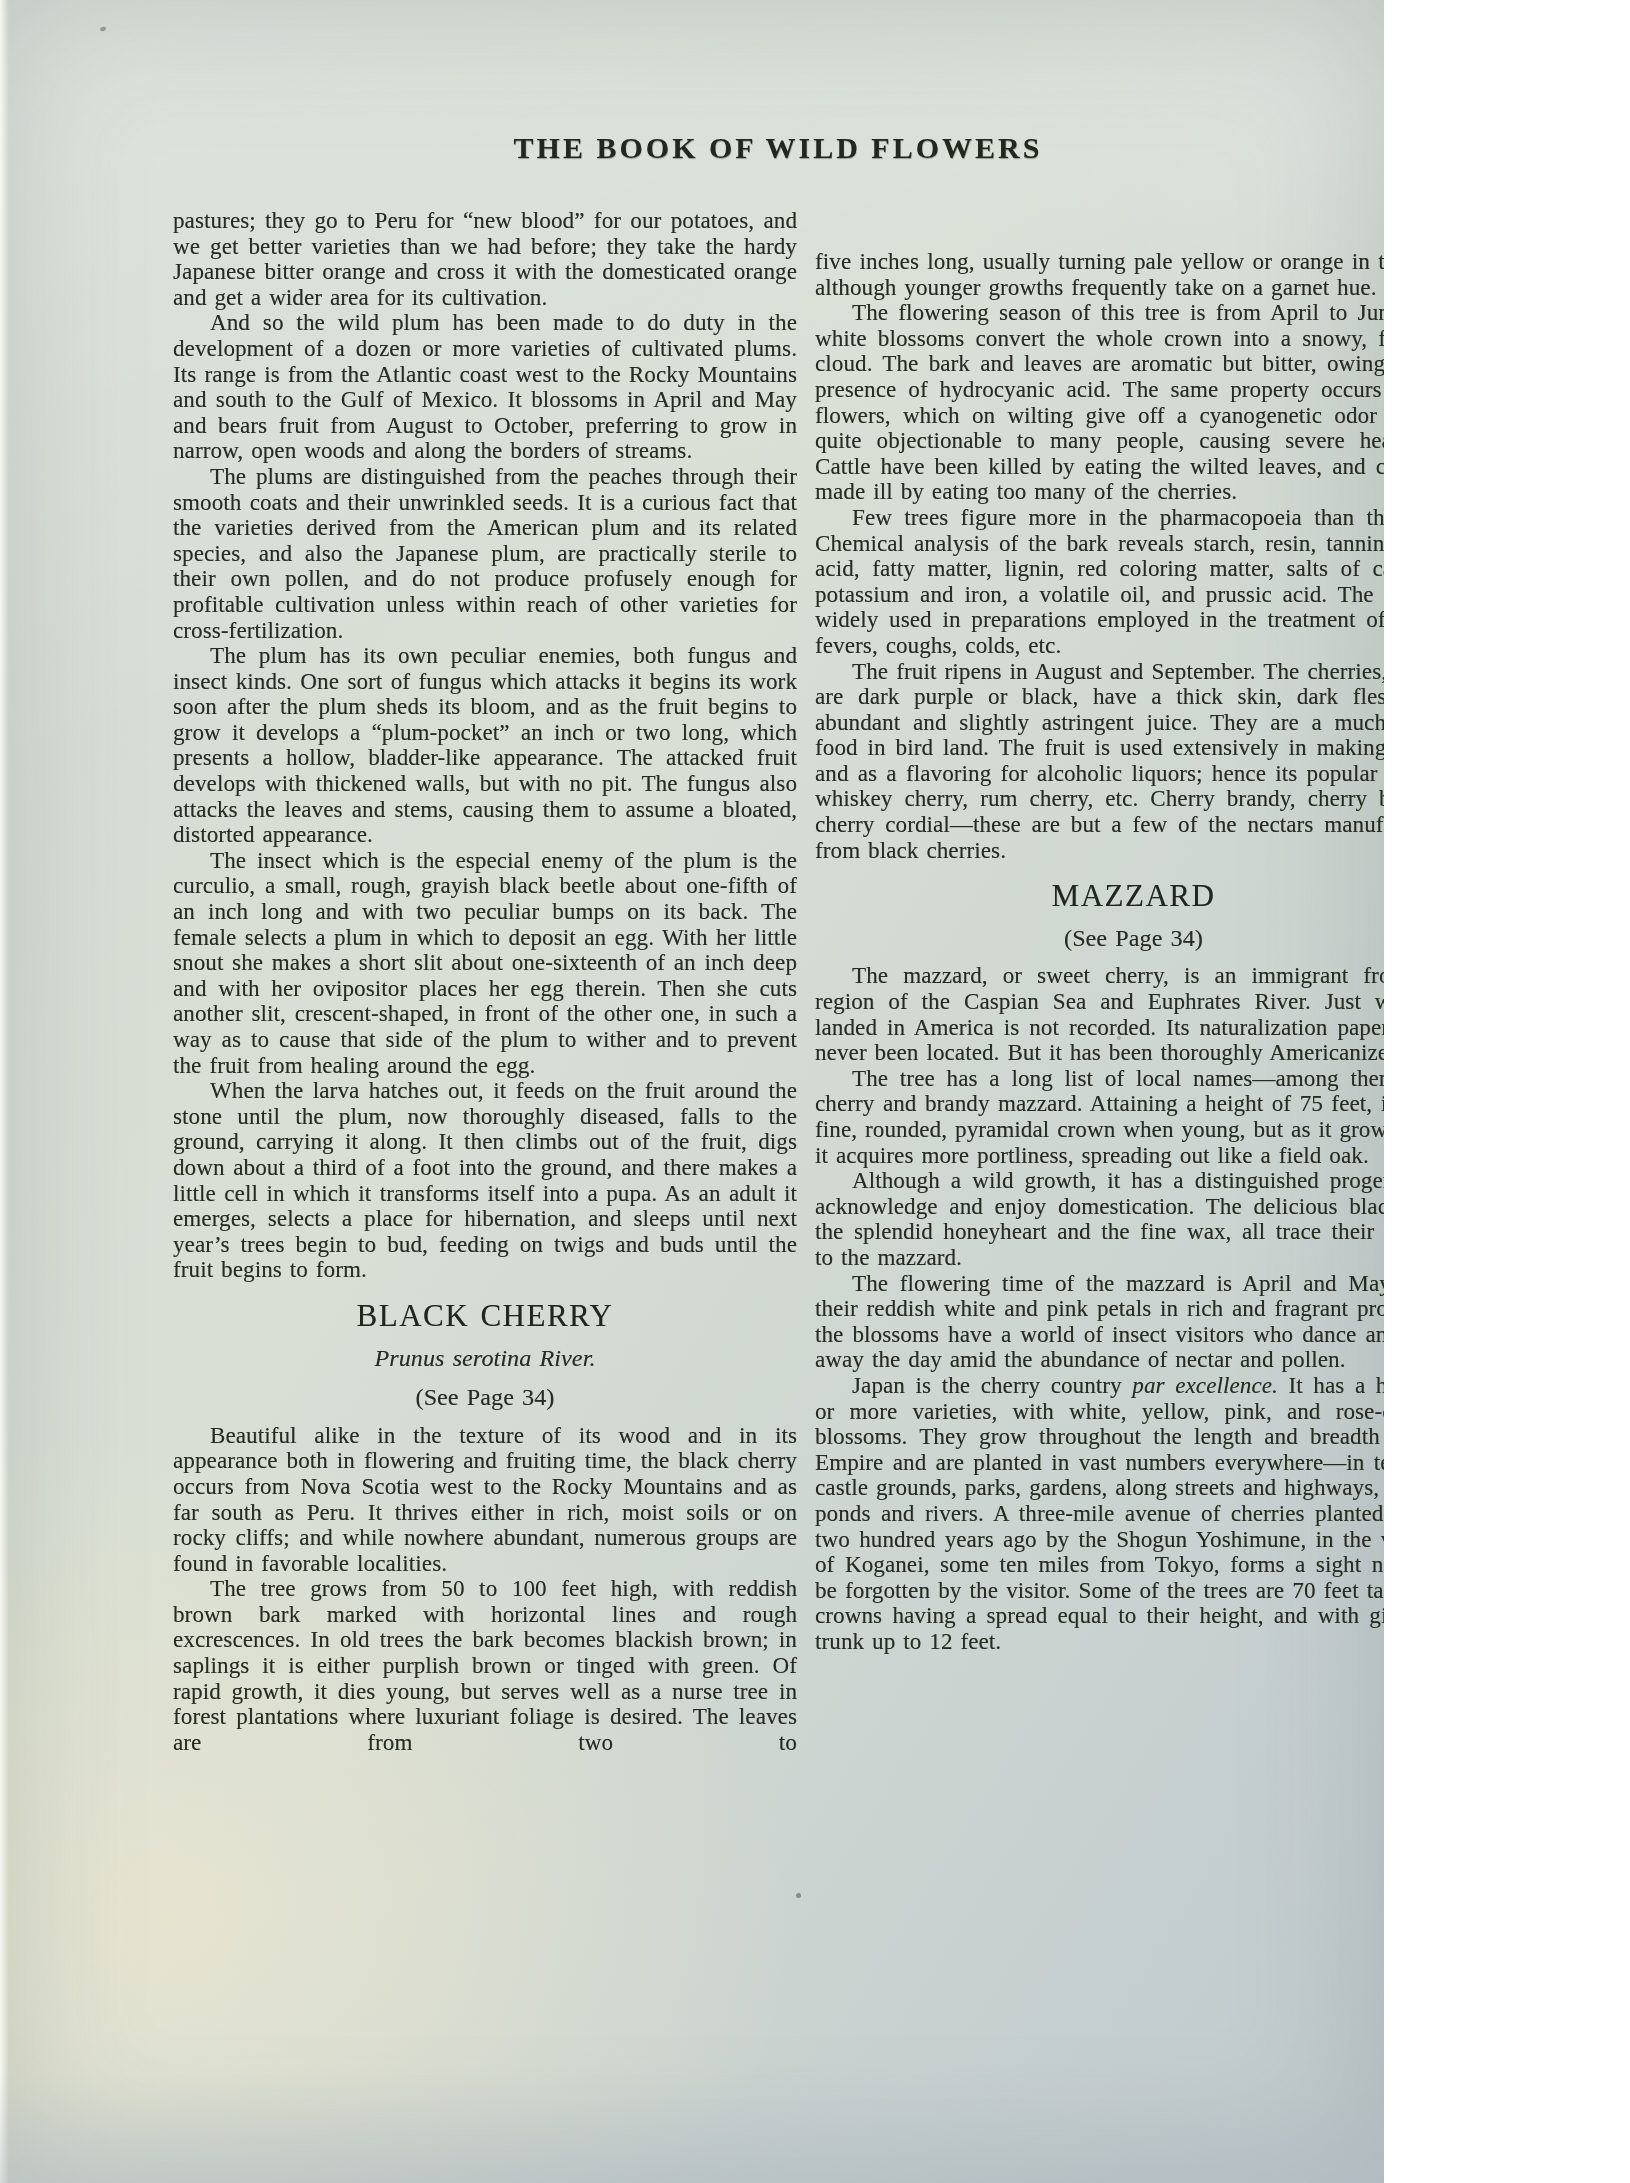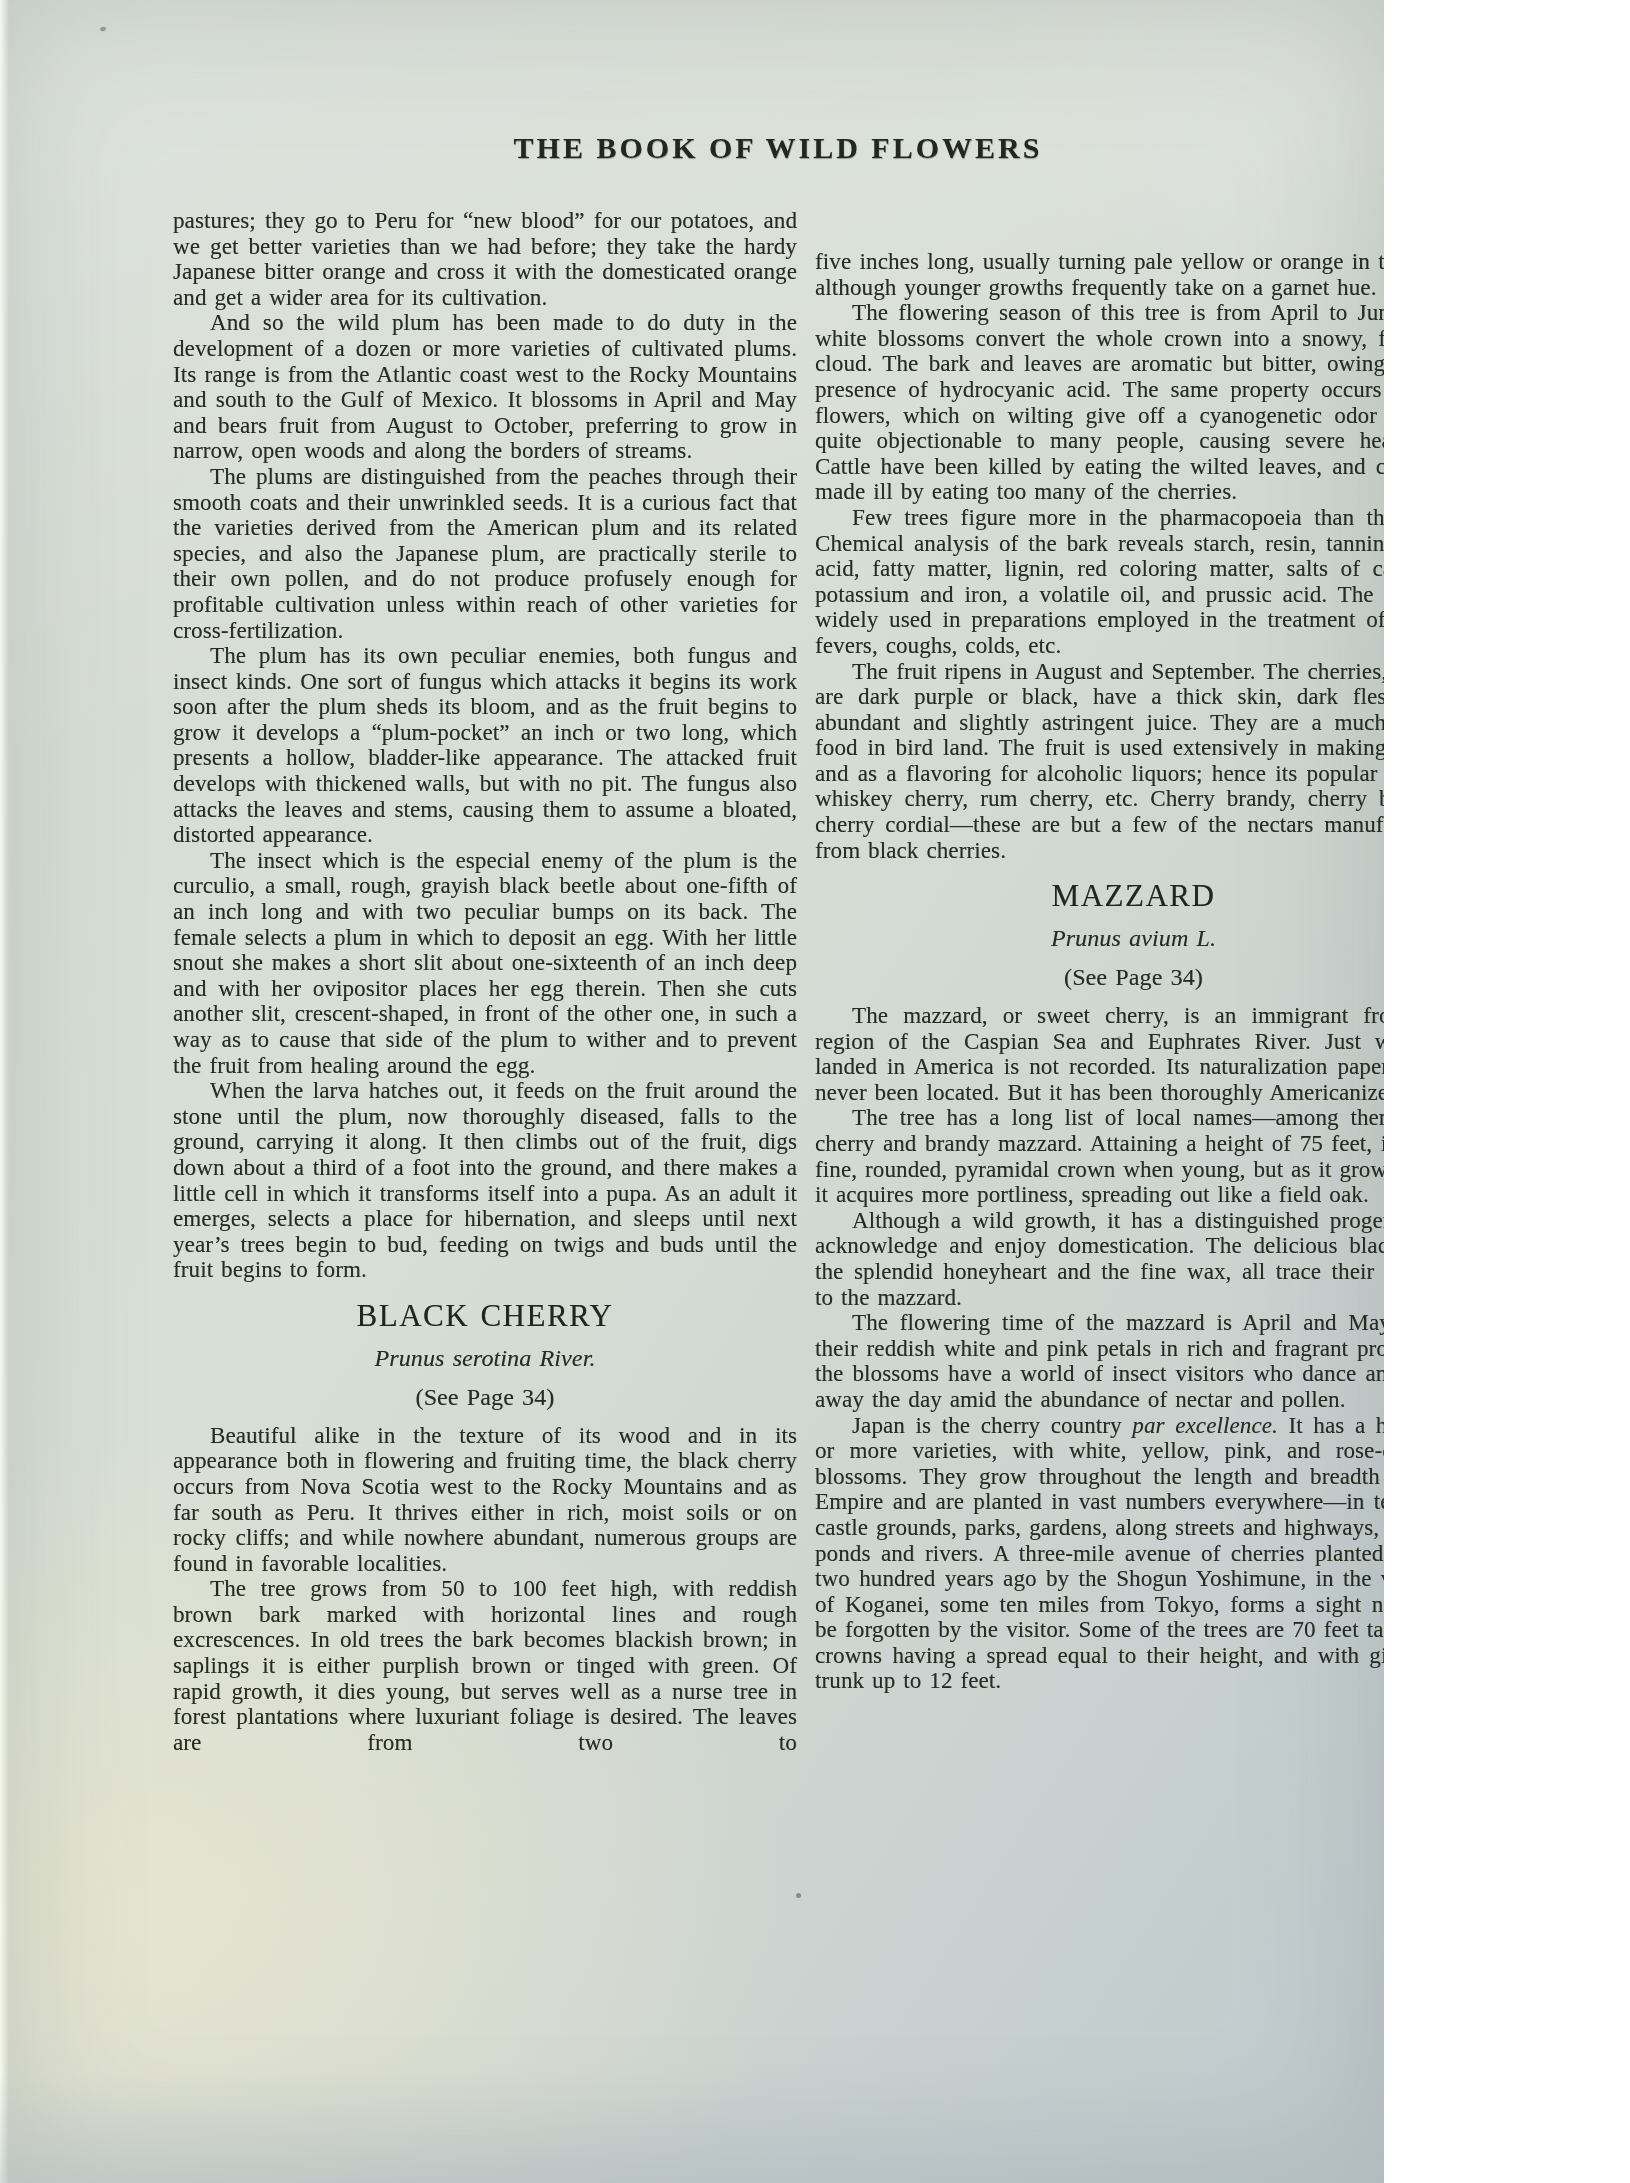--- a/index.html
+++ b/index.html
@@ -115,21 +115,20 @@
     <p class="para flow-out">The tree grows from 50 to 100 feet high, with reddish brown bark marked with horizontal lines and rough excrescences. In old trees the bark becomes blackish brown; in saplings it is either purplish brown or tinged with green. Of rapid growth, it dies young, but serves well as a nurse tree in forest plantations where luxuriant foliage is desired. The leaves are from two to</p>
   </div>
 
   <div class="column right">
     <p class="para cont">five inches long, usually turning pale yellow or orange in the fall, although younger growths frequently take on a garnet hue.</p>
     <p class="para">The flowering season of this tree is from April to June. The white blossoms convert the whole crown into a snowy, fragrant cloud. The bark and leaves are aromatic but bitter, owing to the presence of hydrocyanic acid. The same property occurs in the flowers, which on wilting give off a cyanogenetic odor that is quite objectionable to many people, causing severe headache. Cattle have been killed by eating the wilted leaves, and children made ill by eating too many of the cherries.</p>
     <p class="para">Few trees figure more in the pharmacopoeia than this one. Chemical analysis of the bark reveals starch, resin, tannin, gallic acid, fatty matter, lignin, red coloring matter, salts of calcium, potassium and iron, a volatile oil, and prussic acid. The bark is widely used in preparations employed in the treatment of hectic fevers, coughs, colds, etc.</p>
     <p class="para">The fruit ripens in August and September. The cherries, which are dark purple or black, have a thick skin, dark flesh, and abundant and slightly astringent juice. They are a much-prized food in bird land. The fruit is used extensively in making jellies and as a flavoring for alcoholic liquors; hence its popular names, whiskey cherry, rum cherry, etc. Cherry brandy, cherry bounce, cherry cordial—these are but a few of the nectars manufactured from black cherries.</p>
 
     <h2 class="section-title">MAZZARD</h2>
-    <p class="species">Prunus avium L.</p>
     <p class="see-page">(See Page 34)</p>
 
     <p class="para">The mazzard, or sweet cherry, is an immigrant from the region of the Caspian Sea and Euphrates River. Just when it landed in America is not recorded. Its naturalization papers have never been located. But it has been thoroughly Americanized.</p>
     <p class="para">The tree has a long list of local names—among them, bird cherry and brandy mazzard. Attaining a height of 75 feet, it has a fine, rounded, pyramidal crown when young, but as it grows older it acquires more portliness, spreading out like a field oak.</p>
     <p class="para">Although a wild growth, it has a distinguished progeny that acknowledge and enjoy domestication. The delicious blackheart, the splendid honeyheart and the fine wax, all trace their lineage to the mazzard.</p>
     <p class="para">The flowering time of the mazzard is April and May. With their reddish white and pink petals in rich and fragrant profusion, the blossoms have a world of insect visitors who dance and feast away the day amid the abundance of nectar and pollen.</p>
     <p class="para"><span>Japan is the cherry country </span><span class="ital">par excellence.</span><span> It has a hundred or more varieties, with white, yellow, pink, and rose-colored blossoms. They grow throughout the length and breadth of the Empire and are planted in vast numbers everywhere—in temples, castle grounds, parks, gardens, along streets and highways, and by ponds and rivers. A three-mile avenue of cherries planted nearly two hundred years ago by the Shogun Yoshimune, in the vicinity of Koganei, some ten miles from Tokyo, forms a sight never to be forgotten by the visitor. Some of the trees are 70 feet tall, with crowns having a spread equal to their height, and with girths of trunk up to 12 feet.</span></p>
   </div>
 
   <div class="speck speck-a"></div>

